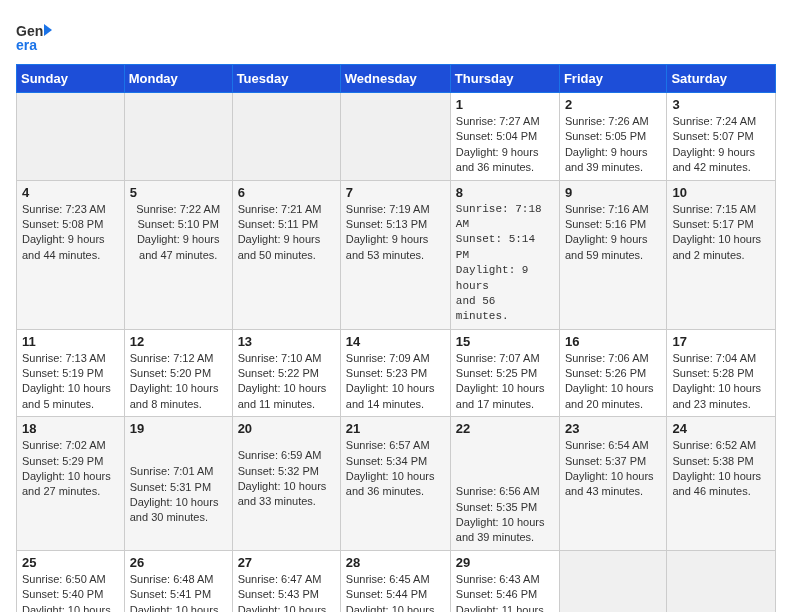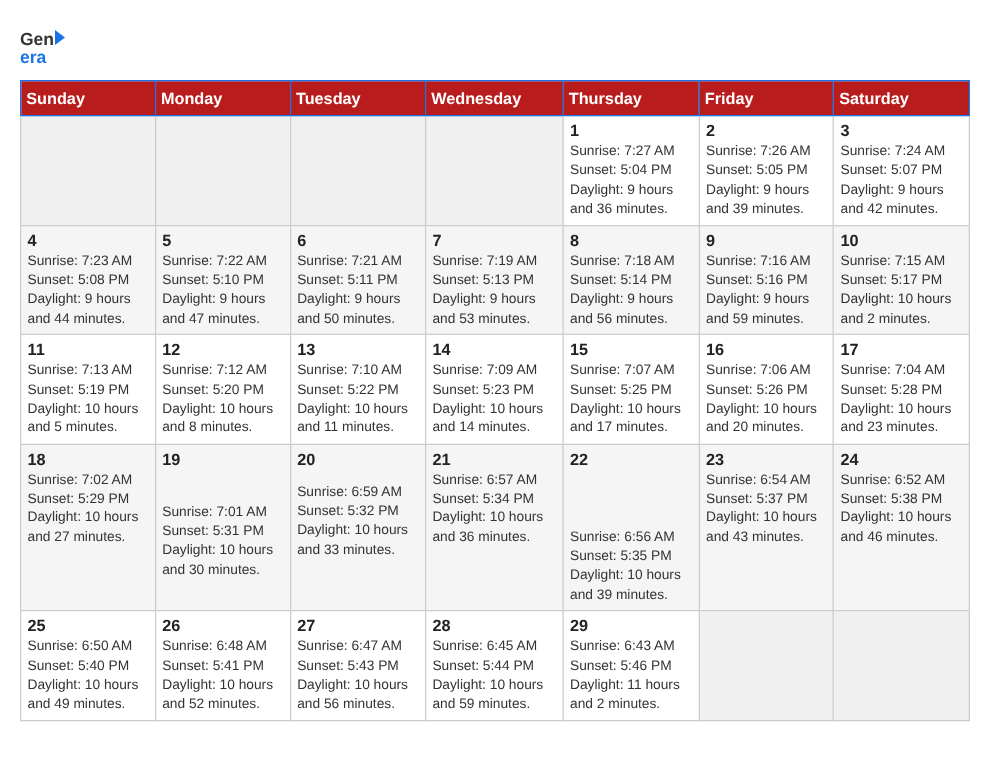--- a/index.html
+++ b/index.html
@@ -35,21 +35,21 @@
     }
     .subtitle {
       font-size: 15px;
       color: #555;
     }
     table {
       width: 100%;
       border-collapse: collapse;
     }
     thead th {
-      background: #b91c1c;
+      background: #1d4ed8;
       color: #fff;
       font-size: 13px;
       font-weight: bold;
       padding: 6px 4px;
       text-align: left;
       border: 1px solid #1a73e8;
     }
     tbody td {
       border: 1px solid #ccc;
       vertical-align: top;
@@ -143,42 +143,42 @@
       <tr>
         <td>
           <div class="day-num">4</div>
           <div class="day-info" style="white-space: pre-line;">Sunrise: 7:23 AM
 Sunset: 5:08 PM
 Daylight: 9 hours
 and 44 minutes.</div>
         </td>
         <td>
           <div class="day-num">5</div>
-          <div class="day-info" style="white-space: pre-line;">Sunrise: 7:22 AM
+          <div class="day-info" style="white-space: pre-line; text-align: center;">Sunrise: 7:22 AM
 Sunset: 5:10 PM
 Daylight: 9 hours
 and 47 minutes.</div>
         </td>
         <td>
           <div class="day-num">6</div>
           <div class="day-info" style="white-space: pre-line;">Sunrise: 7:21 AM
 Sunset: 5:11 PM
 Daylight: 9 hours
 and 50 minutes.</div>
         </td>
         <td>
           <div class="day-num">7</div>
           <div class="day-info" style="white-space: pre-line;">Sunrise: 7:19 AM
 Sunset: 5:13 PM
 Daylight: 9 hours
 and 53 minutes.</div>
         </td>
         <td>
           <div class="day-num">8</div>
-          <div class="day-info" style="white-space: pre-line;">Sunrise: 7:18 AM
+          <div class="day-info" style="white-space: pre-line; font-family: Liberation Mono, monospace;">Sunrise: 7:18 AM
 Sunset: 5:14 PM
 Daylight: 9 hours
 and 56 minutes.</div>
         </td>
         <td>
           <div class="day-num">9</div>
           <div class="day-info" style="white-space: pre-line;">Sunrise: 7:16 AM
 Sunset: 5:16 PM
 Daylight: 9 hours
 and 59 minutes.</div>

